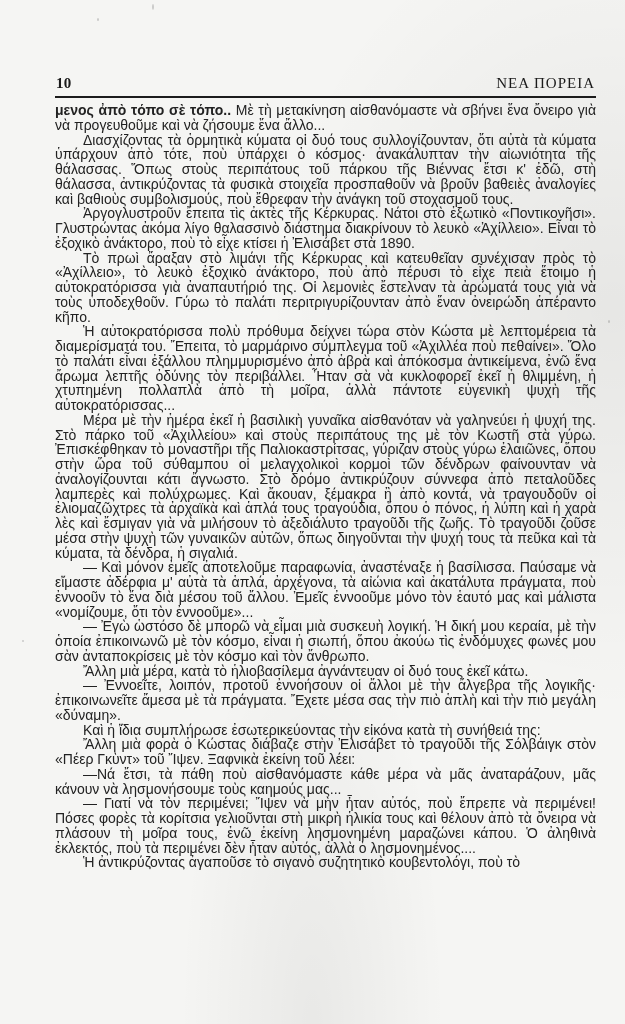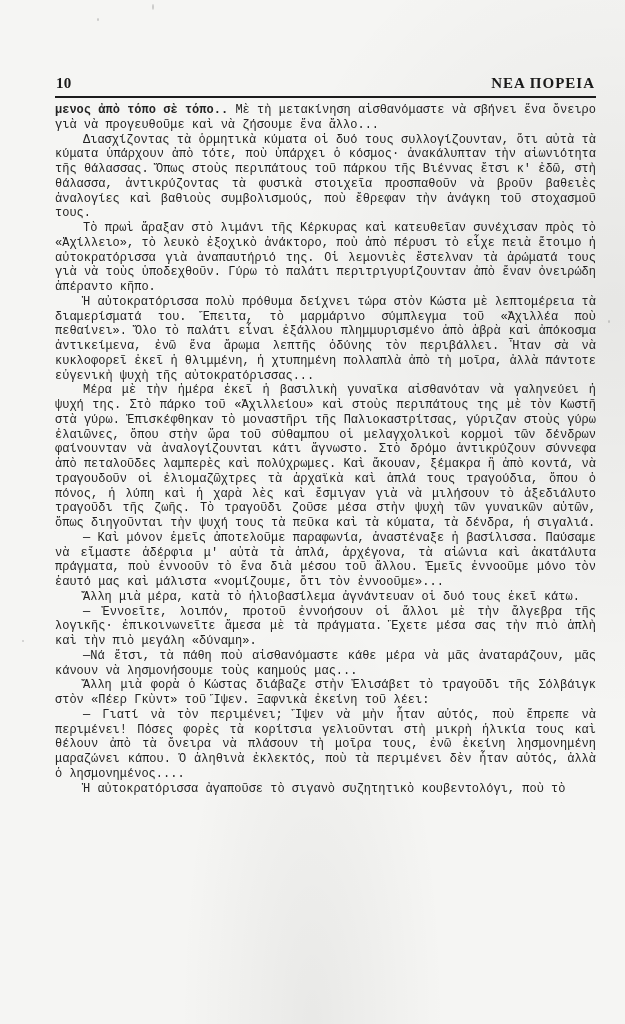--- a/index.html
+++ b/index.html
@@ -32,36 +32,36 @@
       height: 22px;
       display: flex;
       justify-content: space-between;
       align-items: flex-end;
       font-family: "Liberation Serif", serif;
       font-weight: bold;
       font-size: 15px;
       letter-spacing: 0.3px;
     }
     .page-number { font-weight: bold; }
-    .journal-title { font-weight: bold; letter-spacing: 1px; }
+    .journal-title { font-weight: normal; letter-spacing: 1px; }
     .rule {
       position: absolute;
       left: 55px;
       right: 29px;
       top: 96px;
       height: 2px;
       background: #1c1c1c;
     }
     .body-text {
       position: absolute;
       left: 55px;
       width: 541px;
       top: 103px;
-      font-family: Liberation Mono, monospace;
-      font-size: 12px;
+      font-family: Liberation Sans, sans-serif;
+      font-size: 14px;
       line-height: 14.75px;
       text-align: justify;
       color: #222;
     }
     .para {
       margin: 0;
       text-indent: 28px;
       hyphens: manual;
     }
     .para.cont { text-indent: 0; }
@@ -82,29 +82,32 @@
   <div class="running-head">
     <span class="page-number">10</span>
     <span class="journal-title">ΝΕΑ ΠΟΡΕΙΑ</span>
   </div>
 
   <div class="rule"></div>
 
   <div class="body-text">
     <p class="para cont"><span class="b">μενος ἀπὸ τόπο σὲ τόπο..</span><span> Μὲ τὴ μετακίνηση αἰσθανόμαστε νὰ σβήνει ἕνα ὄνειρο γιὰ νὰ προγευθοῦμε καὶ νὰ ζήσουμε ἕνα ἄλλο...</span></p>
     <p class="para"><span>Διασχίζοντας τὰ ὁρμητικὰ κύματα οἱ δυό τους συλλογίζουνταν, ὅτι αὐτὰ τὰ κύματα ὑπάρχουν ἀπὸ τότε, ποὺ ὑπάρχει ὁ κόσμος· ἀνακάλυπταν τὴν αἰωνιότητα τῆς θάλασσας. Ὅπως στοὺς περιπάτους τοῦ πάρκου τῆς Βιέννας ἔτσι κ' ἐδῶ, στὴ θάλασσα, ἀντικρύζοντας τὰ φυσικὰ στοιχεῖα προσπαθοῦν νὰ βροῦν βαθειὲς ἀναλογίες καὶ βαθιοὺς συμβολισμούς, ποὺ ἔθρεφαν τὴν ἀνάγκη τοῦ στοχασμοῦ τους.</span></p>
+    <p class="para"><span>Ἀργογλυστροῦν ἔπειτα τὶς ἀκτὲς τῆς Κέρκυρας. Νάτοι στὸ ἐξωτικὸ «Ποντικονῆσι». Γλυστρώντας ἀκόμα λίγο θαλασσινὸ διάστημα διακρίνουν τὸ λευκὸ «Ἀχίλλειο». Εἶναι τὸ ἐξοχικὸ ἀνάκτορο, ποὺ τὸ εἶχε κτίσει ἡ Ἐλισάβετ στὰ 1890.</span></p>
     <p class="para"><span>Τὸ πρωὶ ἄραξαν στὸ λιμάνι τῆς Κέρκυρας καὶ κατευθεῖαν συνέχισαν πρὸς τὸ «Ἀχίλλειο», τὸ λευκὸ ἐξοχικὸ ἀνάκτορο, ποὺ ἀπὸ πέρυσι τὸ εἶχε πειὰ ἕτοιμο ἡ αὐτοκρατόρισσα γιὰ ἀναπαυτήριό της. Οἱ λεμονιὲς ἔστελναν τὰ ἀρώματά τους γιὰ νὰ τοὺς ὑποδεχθοῦν. Γύρω τὸ παλάτι περιτριγυρίζουνταν ἀπὸ ἕναν ὀνειρώδη ἀπέραντο κῆπο.</span></p>
     <p class="para"><span>Ἡ αὐτοκρατόρισσα πολὺ πρόθυμα δείχνει τώρα στὸν Κώστα μὲ λεπτομέρεια τὰ διαμερίσματά του. Ἔπειτα, τὸ μαρμάρινο σύμπλεγμα τοῦ «Ἀχιλλέα ποὺ πεθαίνει». Ὅλο τὸ παλάτι εἶναι ἐξάλλου πλημμυρισμένο ἀπὸ ἁβρὰ καὶ ἀπόκοσμα ἀντικείμενα, ἐνῶ ἕνα ἄρωμα λεπτῆς ὀδύνης τὸν περιβάλλει. Ἦταν σὰ νὰ κυκλοφορεῖ ἐκεῖ ἡ θλιμμένη, ἡ χτυπημένη πολλαπλὰ ἀπὸ τὴ μοῖρα, ἀλλὰ πάντοτε εὐγενικὴ ψυχὴ τῆς αὐτοκρατόρισσας...</span></p>
     <p class="para"><span>Μέρα μὲ τὴν ἡμέρα ἐκεῖ ἡ βασιλικὴ γυναῖκα αἰσθανόταν νὰ γαληνεύει ἡ ψυχή της. Στὸ πάρκο τοῦ «Ἀχιλλείου» καὶ στοὺς περιπάτους της μὲ τὸν Κωστῆ στὰ γύρω. Ἐπισκέφθηκαν τὸ μοναστῆρι τῆς Παλιοκαστρίτσας, γύριζαν στοὺς γύρω ἐλαιῶνες, ὅπου στὴν ὥρα τοῦ σύθαμπου οἱ μελαγχολικοὶ κορμοὶ τῶν δένδρων φαίνουνταν νὰ ἀναλογίζουνται κάτι ἄγνωστο. Στὸ δρόμο ἀντικρύζουν σύννεφα ἀπὸ πεταλοῦδες λαμπερὲς καὶ πολύχρωμες. Καὶ ἄκουαν, ξέμακρα ἢ ἀπὸ κοντά, νὰ τραγουδοῦν οἱ ἐλιομαζῶχτρες τὰ ἀρχαϊκὰ καὶ ἁπλά τους τραγούδια, ὅπου ὁ πόνος, ἡ λύπη καὶ ἡ χαρὰ λὲς καὶ ἔσμιγαν γιὰ νὰ μιλήσουν τὸ ἀξεδιάλυτο τραγοῦδι τῆς ζωῆς. Τὸ τραγοῦδι ζοῦσε μέσα στὴν ψυχὴ τῶν γυναικῶν αὐτῶν, ὅπως διηγοῦνται τὴν ψυχή τους τὰ πεῦκα καὶ τὰ κύματα, τὰ δένδρα, ἡ σιγαλιά.</span></p>
     <p class="para dialogue"><span>— Καὶ μόνον ἐμεῖς ἀποτελοῦμε παραφωνία, ἀναστέναξε ἡ βασίλισσα. Παύσαμε νὰ εἴμαστε ἀδέρφια μ' αὐτὰ τὰ ἁπλά, ἀρχέγονα, τὰ αἰώνια καὶ ἀκατάλυτα πράγματα, ποὺ ἐννοοῦν τὸ ἕνα διὰ μέσου τοῦ ἄλλου. Ἐμεῖς ἐννοοῦμε μόνο τὸν ἑαυτό μας καὶ μάλιστα «νομίζουμε, ὅτι τὸν ἐννοοῦμε»...</span></p>
+    <p class="para dialogue"><span>— Ἐγὼ ὡστόσο δὲ μπορῶ νὰ εἶμαι μιὰ συσκευὴ λογική. Ἡ δική μου κεραία, μὲ τὴν ὁποία ἐπικοινωνῶ μὲ τὸν κόσμο, εἶναι ἡ σιωπή, ὅπου ἀκούω τὶς ἐνδόμυχες φωνές μου σὰν ἀνταποκρίσεις μὲ τὸν κόσμο καὶ τὸν ἄνθρωπο.</span></p>
     <p class="para"><span>Ἄλλη μιὰ μέρα, κατὰ τὸ ἡλιοβασίλεμα ἀγνάντευαν οἱ δυό τους ἐκεῖ κάτω.</span></p>
     <p class="para dialogue"><span>— Ἐννοεῖτε, λοιπόν, προτοῦ ἐννοήσουν οἱ ἄλλοι μὲ τὴν ἄλγεβρα τῆς λογικῆς· ἐπικοινωνεῖτε ἄμεσα μὲ τὰ πράγματα. Ἔχετε μέσα σας τὴν πιὸ ἁπλὴ καὶ τὴν πιὸ μεγάλη «δύναμη».</span></p>
+    <p class="para"><span>Καὶ ἡ ἴδια συμπλήρωσε ἐσωτερικεύοντας τὴν εἰκόνα κατὰ τὴ συνήθειά της:</span></p>
+    <p class="para"><span>Ἄλλη μιὰ φορὰ ὁ Κώστας διάβαζε στὴν Ἐλισάβετ τὸ τραγοῦδι τῆς Σόλβάιγκ στὸν «Πέερ Γκὺντ» τοῦ Ἴψεν. Ξαφνικὰ ἐκείνη τοῦ λέει:</span></p>
     <p class="para dialogue"><span>—Νά ἔτσι, τὰ πάθη ποὺ αἰσθανόμαστε κάθε μέρα νὰ μᾶς ἀναταράζουν, μᾶς κάνουν νὰ λησμονήσουμε τοὺς καημούς μας...</span></p>
-    <p class="para"><span>Ἄλλη μιὰ φορὰ ὁ Κώστας διάβαζε στὴν Ἐλισάβετ τὸ τραγοῦδι τῆς Σόλβάιγκ στὸν «Πέερ Γκὺντ» τοῦ Ἴψεν. Ξαφνικὰ ἐκείνη τοῦ λέει:</span></p>
     <p class="para dialogue"><span>— Γιατί νὰ τὸν περιμένει; Ἴψεν νὰ μὴν ἦταν αὐτός, ποὺ ἔπρεπε νὰ περιμένει! Πόσες φορὲς τὰ κορίτσια γελιοῦνται στὴ μικρὴ ἡλικία τους καὶ θέλουν ἀπὸ τὰ ὄνειρα νὰ πλάσουν τὴ μοῖρα τους, ἐνῶ ἐκείνη λησμονημένη μαραζώνει κάπου. Ὁ ἀληθινὰ ἐκλεκτός, ποὺ τὰ περιμένει δὲν ἦταν αὐτός, ἀλλὰ ὁ λησμονημένος....</span></p>
-    <p class="para"><span>Ἡ αὐτοκρατόρισσα ἀγαποῦσε τὸ σιγανὸ συζητητικὸ κουβεντολόγι, ποὺ τὸ</span></p>
+    <p class="para"><span>Ἡ ἀντικρύζοντας ἀγαποῦσε τὸ σιγανὸ συζητητικὸ κουβεντολόγι, ποὺ τὸ</span></p>
   </div>
 
   <span class="speck" style="left:152px;top:4px;width:2px;height:6px;"></span>
   <span class="speck" style="left:97px;top:18px;width:2px;height:3px;"></span>
   <span class="speck" style="left:608px;top:320px;width:2px;height:3px;"></span>
   <span class="speck" style="left:22px;top:640px;width:2px;height:2px;"></span>
 </div>
 
 </body></html>

